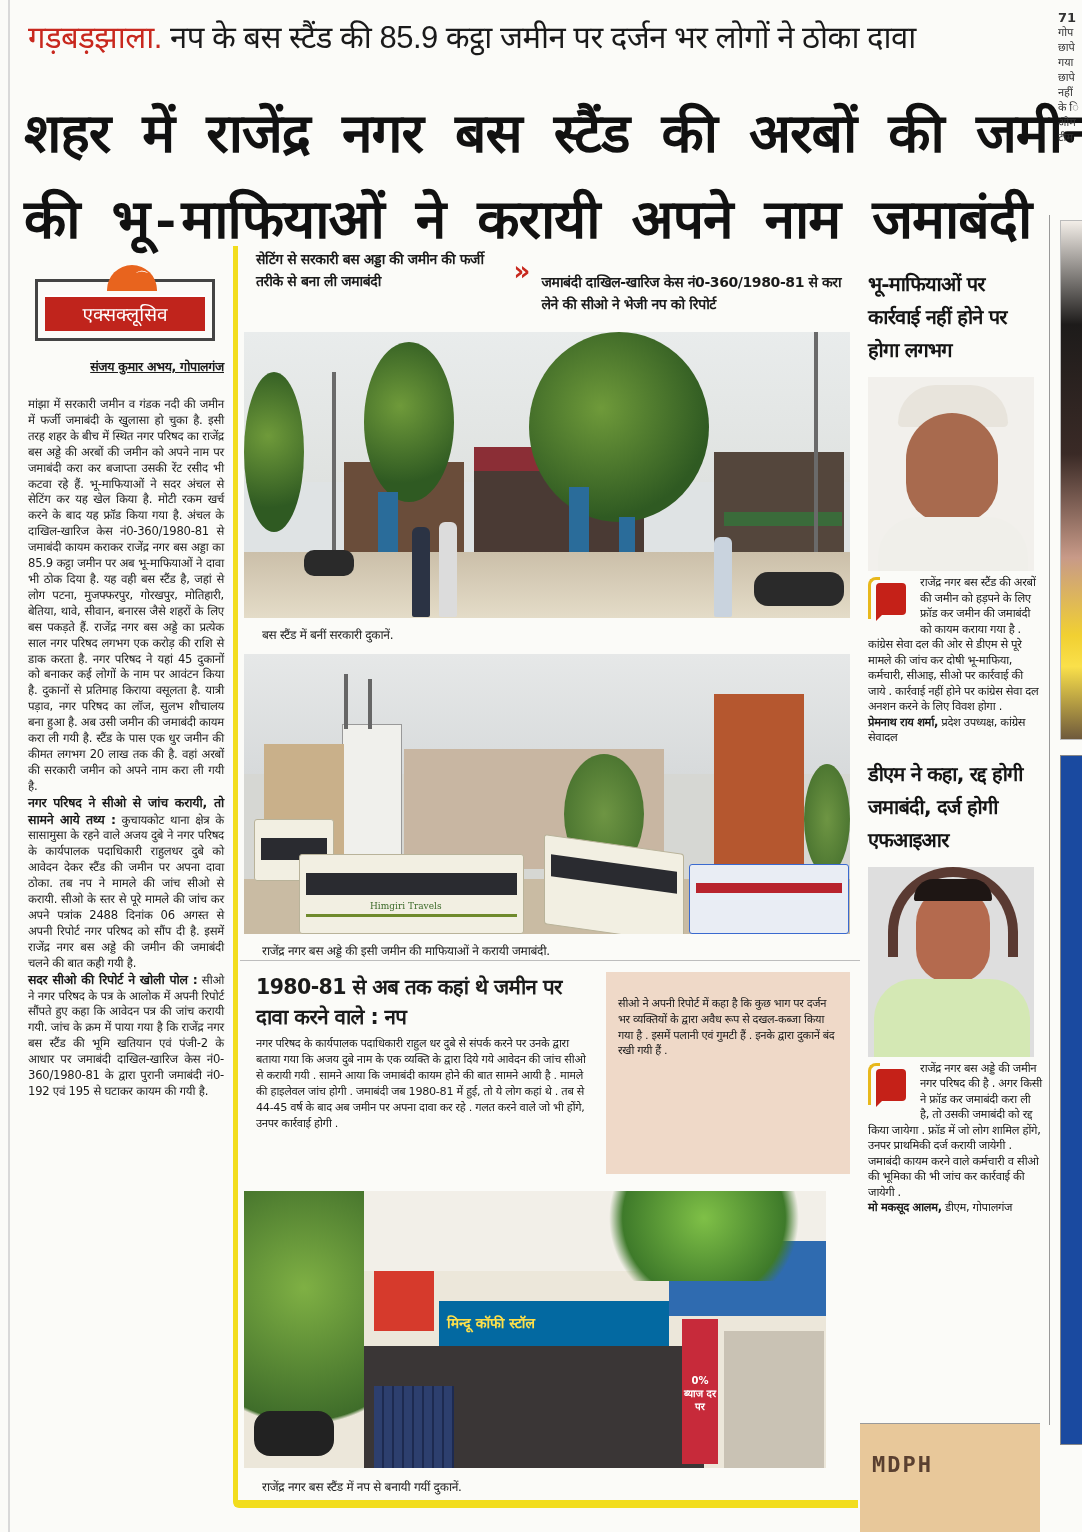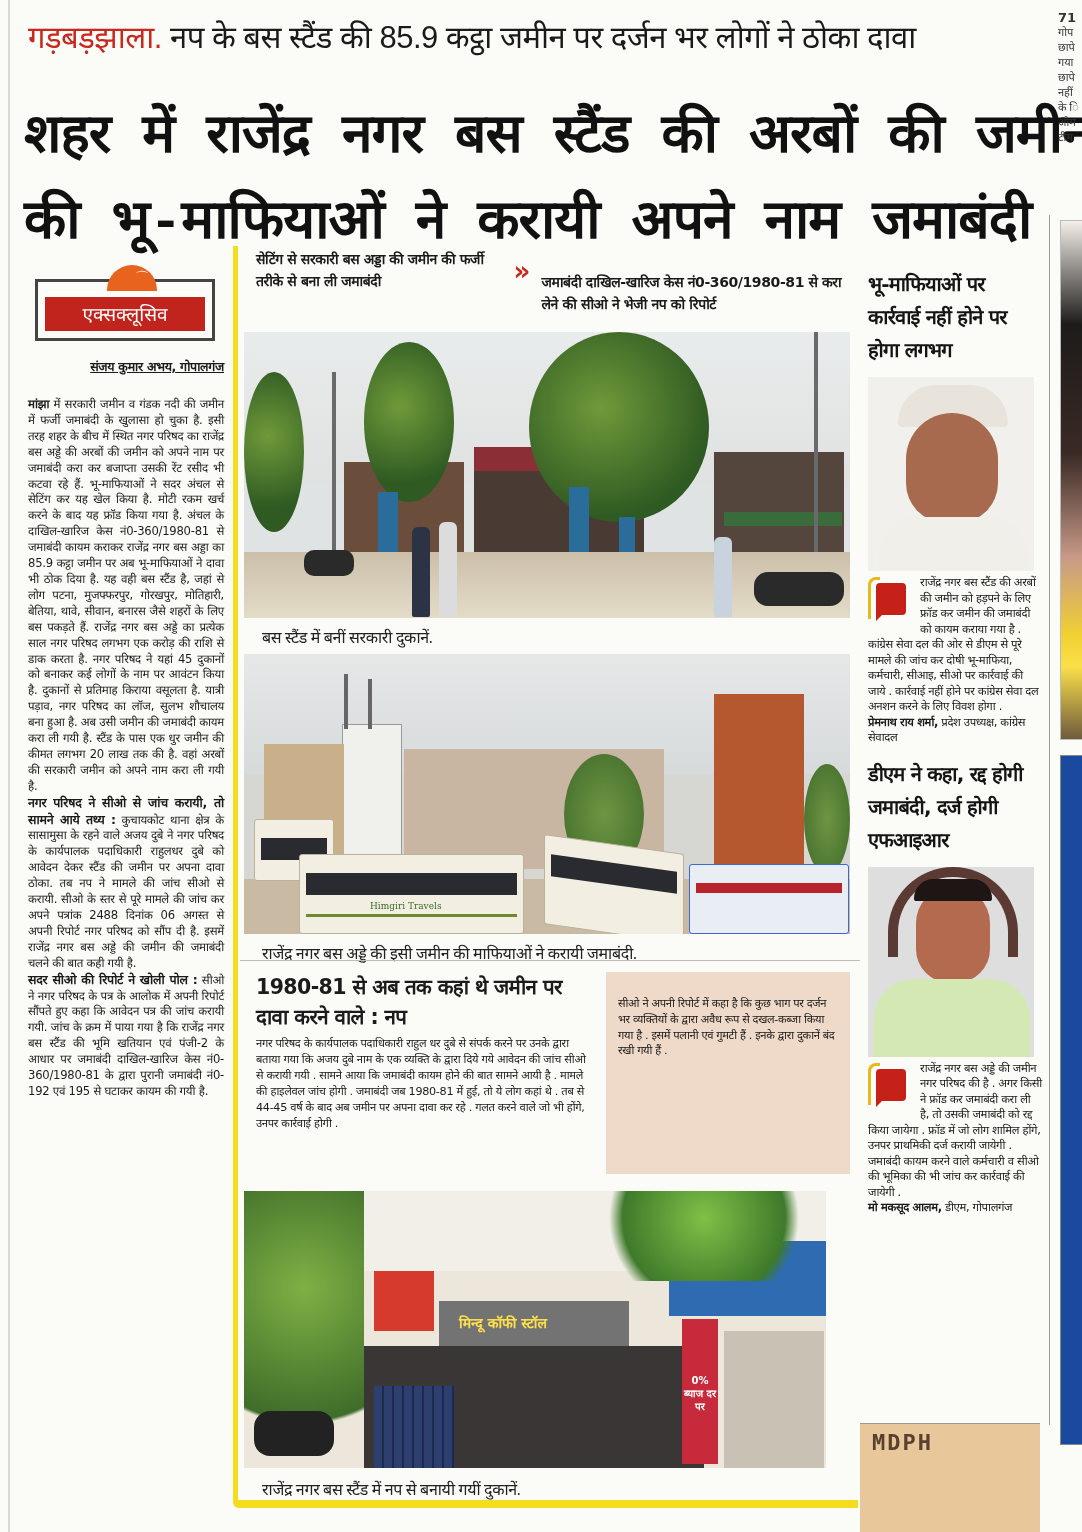--- a/index.html
+++ b/index.html
@@ -23,36 +23,36 @@
 
   
   .col-left { position: absolute; left: 28px; top: 265px; width: 196px; }
   .exclusive-badge { position: relative; width: 180px; height: 80px; margin-left: 7px; }
   .exclusive-badge .frame { position: absolute; left: 0; top: 14px; width: 180px; height: 62px; border: 3px solid #444; border-top-width: 3px; }
   .exclusive-badge .sun { position: absolute; left: 72px; top: 0; width: 50px; height: 26px; background: #e8641e; border-radius: 26px 26px 0 0; }
   .exclusive-badge .bird { position: absolute; left: 100px; top: 4px; color: #fff; font-size: 14px; }
   .exclusive-badge .bar { position: absolute; left: 10px; top: 30px; width: 160px; height: 36px; background: #c0241c; color: #fff; display: flex; align-items: center; justify-content: center; font-size: 19px; border-top: 2px solid #fff; }
   .byline { margin-top: 13px; text-align: right; font-size: 12.5px; font-weight: bold; text-decoration: underline; letter-spacing: -0.3px; }
   .body-text { font-size: 11.6px; line-height: 15.9px; text-align: justify; letter-spacing: -0.25px; margin-top: 22px; }
-  .body-text .lead { font-weight: bold; }
+  .body-text .lead { font-weight: normal; }
   .body-text .subhead { font-weight: bold; font-size: 12.5px; }
   .body-text p { margin: 0; }
 
   
   .yellow-frame { position: absolute; left: 233px; top: 246px; width: 625px; height: 1262px; border-left: 5px solid #f2dd1e; border-bottom: 8px solid #f2dd1e; border-radius: 0 0 0 6px; }
 
   .subdeck { position: absolute; left: 256px; top: 248px; width: 600px; height: 70px; display: flex; align-items: flex-start; }
   .subdeck .item { font-size: 14px; line-height: 22px; font-weight: bold; letter-spacing: -0.4px; }
   .subdeck .s1 { width: 258px; }
   .subdeck .chev { width: 28px; margin-top: 12px; color: #c8281e; font-size: 26px; font-weight: 900; line-height: 22px; }
   .subdeck .s2 { width: 315px; margin-top: 23px; }
 
   .photo { position: absolute; overflow: hidden; }
   .photo .sky { position: absolute; left: 0; top: 0; width: 100%; }
-  .caption { position: absolute; font-size: 16px; color: #222; letter-spacing: -0.3px; font-family: Liberation Serif, serif; }
+  .caption { position: absolute; font-size: 12px; color: #222; letter-spacing: -0.3px; }
 
   
   .p1 { left: 244px; top: 332px; width: 606px; height: 286px; background: #dfe3e4; }
   .p1 .sky { height: 150px; background: linear-gradient(180deg,#e9ecec,#dfe2e0); }
   .p1 .ground { position: absolute; left: 0; top: 220px; width: 100%; height: 66px; background: linear-gradient(180deg,#cbbfa9,#e4dcc8); }
   .p1 .tree { position: absolute; border-radius: 50%; background: radial-gradient(circle at 40% 40%, #6f9a3a, #2f5a22 70%); }
   .p1 .shop { position: absolute; background: #5a4a3e; }
   .p1 .sign { position: absolute; background: #a3362a; }
   .p1 .person { position: absolute; background: #2b3344; border-radius: 6px 6px 2px 2px; }
   .p1 .pole { position: absolute; width: 4px; background: #6a6a6a; }
@@ -86,21 +86,21 @@
   .portrait.man1 { background: #f2f0ec; }
   .portrait.man2 { background: #dedede; height: 190px; }
   .quote { position: relative; margin-top: 4px; font-size: 11.4px; line-height: 15.5px; letter-spacing: -0.35px; }
   .quote-icon { float: left; width: 46px; height: 46px; margin: 0 6px 2px 0; position: relative; }
   .quote-icon .y { position: absolute; left: 0; top: 2px; width: 12px; height: 42px; border-left: 3px solid #e8b81c; border-top: 3px solid #e8b81c; border-radius: 8px 0 0 0; }
   .quote-icon .r { position: absolute; left: 8px; top: 8px; width: 30px; height: 32px; background: #c52118; border-radius: 4px 4px 4px 0; }
   .quote-icon .tail { position: absolute; left: 8px; top: 36px; width: 0; height: 0; border-top: 10px solid #c52118; border-right: 10px solid transparent; }
   .quote .who { font-weight: bold; }
   .col-right .h2b { margin-top: 12px; }
 
-  .mdph { position: absolute; left: 860px; top: 1423px; width: 180px; height: 109px; background: #e8c89a; padding: 6px 12px; font-size: 22px; font-weight: bold; letter-spacing: 2px; color: #5a4030; font-family: "DejaVu Sans Mono", monospace; border-top: 1px solid #9a9a9a; }
+  .mdph { position: absolute; left: 860px; top: 1423px; width: 180px; height: 109px; background: #e8c89a; padding: 28px 12px; font-size: 22px; font-weight: bold; letter-spacing: 2px; color: #5a4030; font-family: "DejaVu Sans Mono", monospace; border-top: 1px solid #9a9a9a; }
   .col-divider { position: absolute; left: 1049px; top: 215px; width: 1px; height: 1210px; background: #999; }
   .h-divider { position: absolute; left: 240px; top: 960px; width: 620px; height: 1px; background: #bdbdbd; }
 </style>
 </head>
 <body>
 
 <div class="page">
   <div class="left-rule"></div>
 
   <div class="kicker">
@@ -211,21 +211,21 @@
   </div>
 
   <div class="art-right">
     <div class="txt">सीओ ने अपनी रिपोर्ट में कहा है कि कुछ भाग पर दर्जन भर व्यक्तियों के द्वारा अवैध रूप से दखल-कब्जा किया गया है . इसमें पलानी एवं गुमटी हैं . इनके द्वारा दुकानें बंद रखी गयी हैं .</div>
   </div>
 
   <div class="photo p3">
     <div class="sky"></div>
     <div style="position:absolute;left:0;top:0;width:120px;height:277px;background:radial-gradient(circle at 50% 35%,#7fb044,#3f6d2a 70%, transparent 72%);"></div>
     <div style="position:absolute;left:130px;top:80px;width:60px;height:60px;background:#d63a2c;"></div>
-    <div style="position:absolute;left:195px;top:110px;width:190px;height:48px;background:#737373;color:#ffe04a;font-size:14px;font-weight:bold;padding:12px 20px;">मिन्दू कॉफी स्टॉल</div>
+    <div style="position:absolute;left:195px;top:110px;width:230px;height:48px;background:#0369a1;color:#ffe04a;font-size:14px;font-weight:bold;padding:12px 8px;">मिन्दू कॉफी स्टॉल</div>
     <div style="position:absolute;left:425px;top:50px;width:160px;height:75px;background:#2f6bb0;"></div>
     <div style="position:absolute;left:340px;top:0;width:240px;height:90px;background:radial-gradient(circle at 50% 30%,#7fc047,#3e7a2a 60%, transparent 70%);"></div>
     <div style="position:absolute;left:120px;top:155px;width:340px;height:122px;background:#3a3636;"></div>
     <div style="position:absolute;left:130px;top:195px;width:80px;height:82px;background:repeating-linear-gradient(90deg,#2d3f6e 0 8px,#1d2a50 8px 10px);"></div>
     <div style="position:absolute;left:438px;top:128px;width:36px;height:145px;background:#c72a3a;color:#fff;font-size:10px;font-weight:bold;text-align:center;padding-top:55px;line-height:13px;">0% ब्याज दर पर</div>
     <div style="position:absolute;left:480px;top:140px;width:100px;height:137px;background:#c9c2b4;"></div>
     <div style="position:absolute;left:10px;top:220px;width:80px;height:45px;background:#222;border-radius:16px;"></div>
   </div>
   <div class="caption" style="left:262px;top:1478px;">राजेंद्र नगर बस स्टैंड में नप से बनायी गयीं दुकानें.</div>
 

